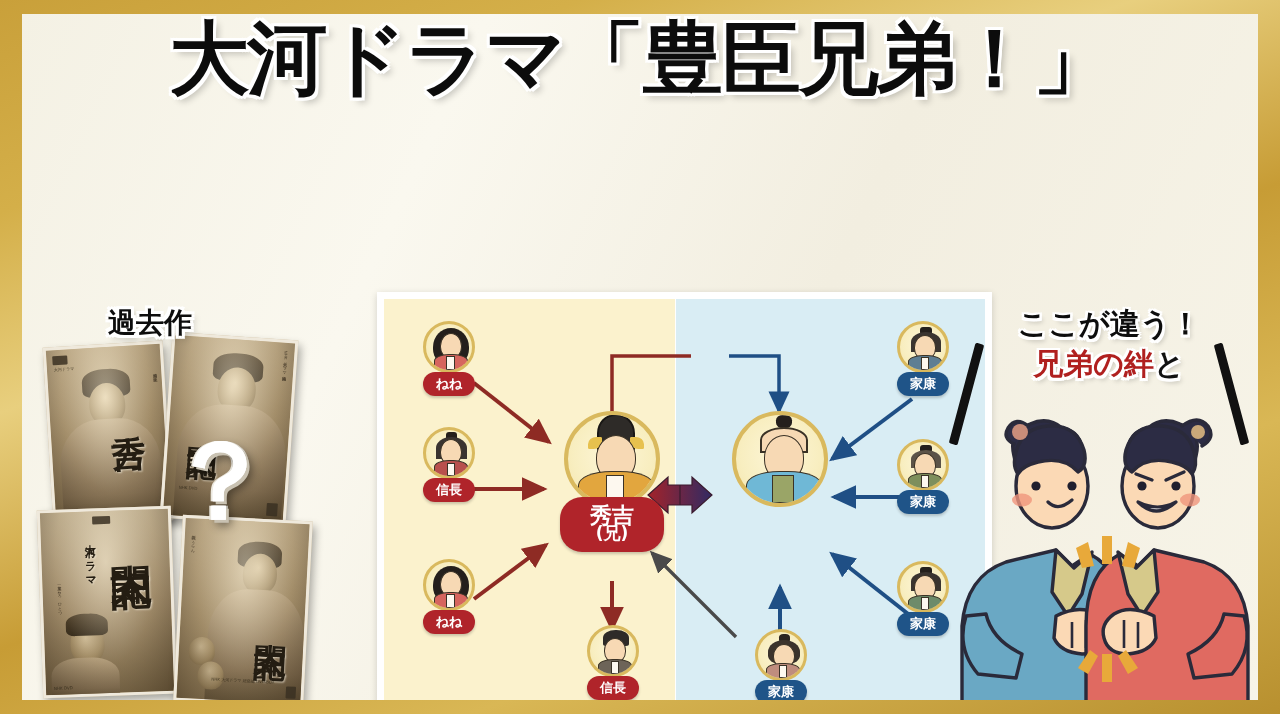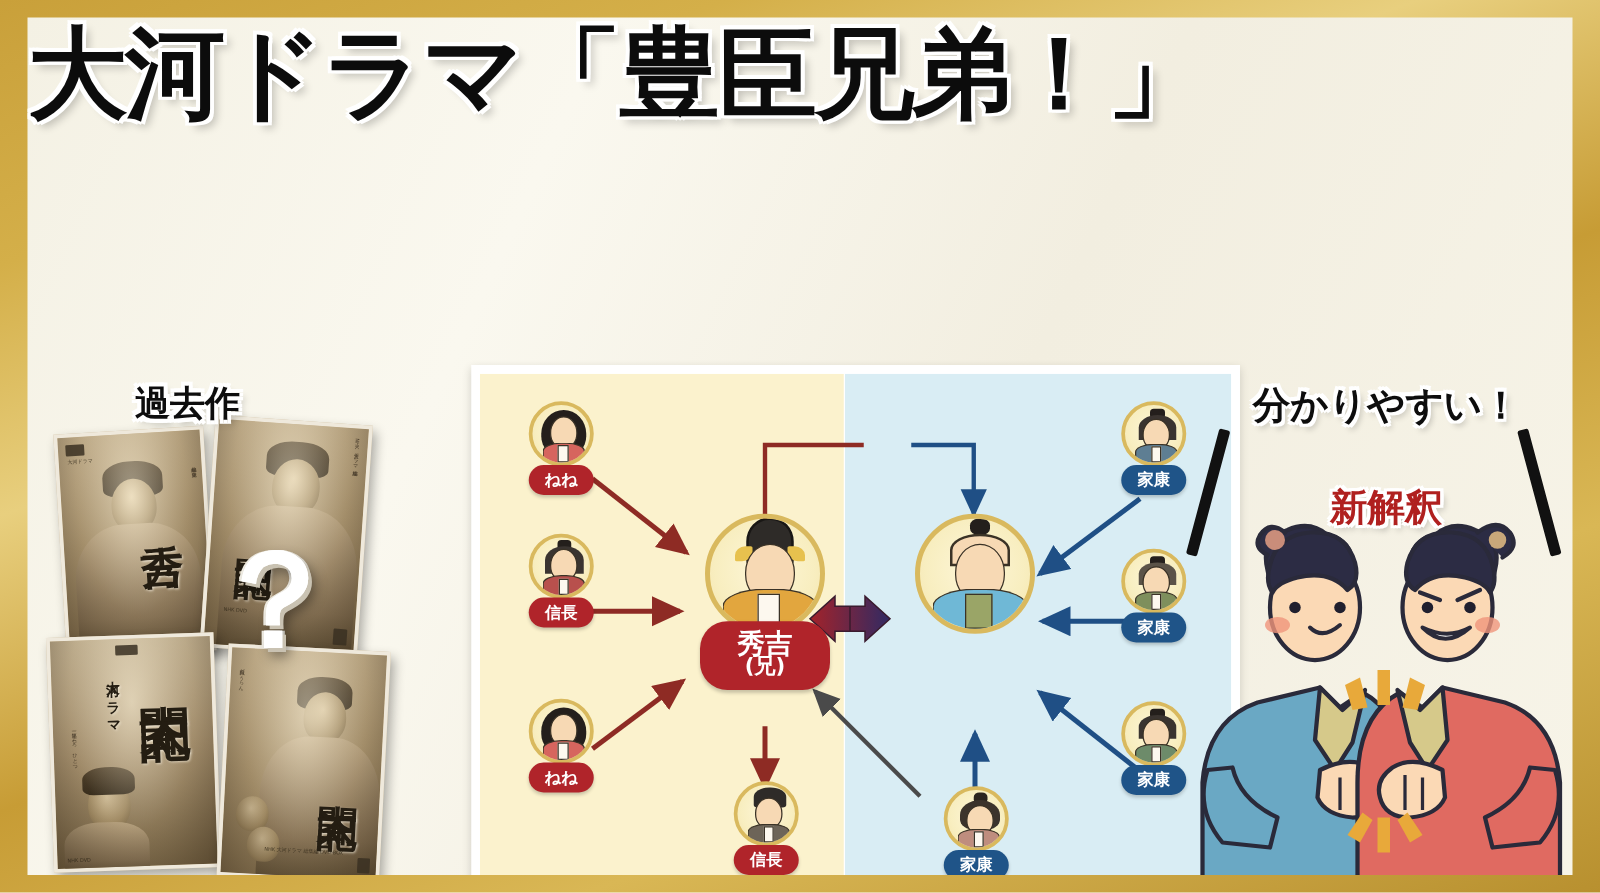--- a/index.html
+++ b/index.html
@@ -11,21 +11,21 @@
   }
   .frame {
     position:absolute; left:22px; top:14px; right:22px; bottom:14px;
     background:
       linear-gradient(115deg,#f4f1e4 0%, #faf8ef 30%, #f2eee0 60%, #f7f4e8 100%);
     overflow:hidden;
   }
   
   .title-block { position:absolute; left:0; right:0; top:4px; }
   .line1 {
-    text-align:left;
+    text-align:center;
     font-size:80px; line-height:1.02; font-weight:900; letter-spacing:-2px;
     color:#0c0c0c;
     text-shadow:
       3px 0 0 #fff, -3px 0 0 #fff, 0 3px 0 #fff, 0 -3px 0 #fff,
       3px 3px 0 #fff, -3px 3px 0 #fff, 3px -3px 0 #fff, -3px -3px 0 #fff,
       5px 5px 7px rgba(0,0,0,.22);
     white-space:nowrap;
   }
   .line2-wrap { position:relative; margin-top:6px; height:104px; }
   .gold-band {
@@ -394,22 +394,24 @@
             <div class="av-collar" style="left:21px;bottom:0;width:8px;height:13px;"></div>
           </div>
           <div class="pill blue sm">家康</div>
         </div>
 
       </div>
     </div>
   </div>
 
   <div class="right">
-    <div class="koko">分かりやすい！</div>
-    <div class="shinkai">新解釈</div>
+    <div class="koko">ここが違う！</div>
+    <div class="kizuna">
+      <span>兄弟の絆</span><span class="blk2">と</span>
+    </div>
 
     <div class="slash" style="left:10px;top:46px;width:9px;height:104px;transform:rotate(15deg);"></div>
     <div class="slash" style="right:22px;top:46px;width:9px;height:104px;transform:rotate(-15deg);"></div>
 
     <svg class="bros" viewBox="0 0 306 298">
 
       <g stroke="#2a2a3a" stroke-width="3.4" stroke-linejoin="round" stroke-linecap="round">
         <path d="M10,298 L10,210 Q14,160 54,146 L104,134 L120,150 L138,138 Q172,156 172,210 L172,298 Z" fill="#6aa8c4"></path>
         <path d="M104,134 L122,152 L140,136 L130,178 L116,200 L100,176 Z" fill="#d6c98a"></path>
         <path d="M14,200 Q4,232 26,258 L64,262 L70,238 Q40,224 34,198 Z" fill="#6aa8c4"></path>

